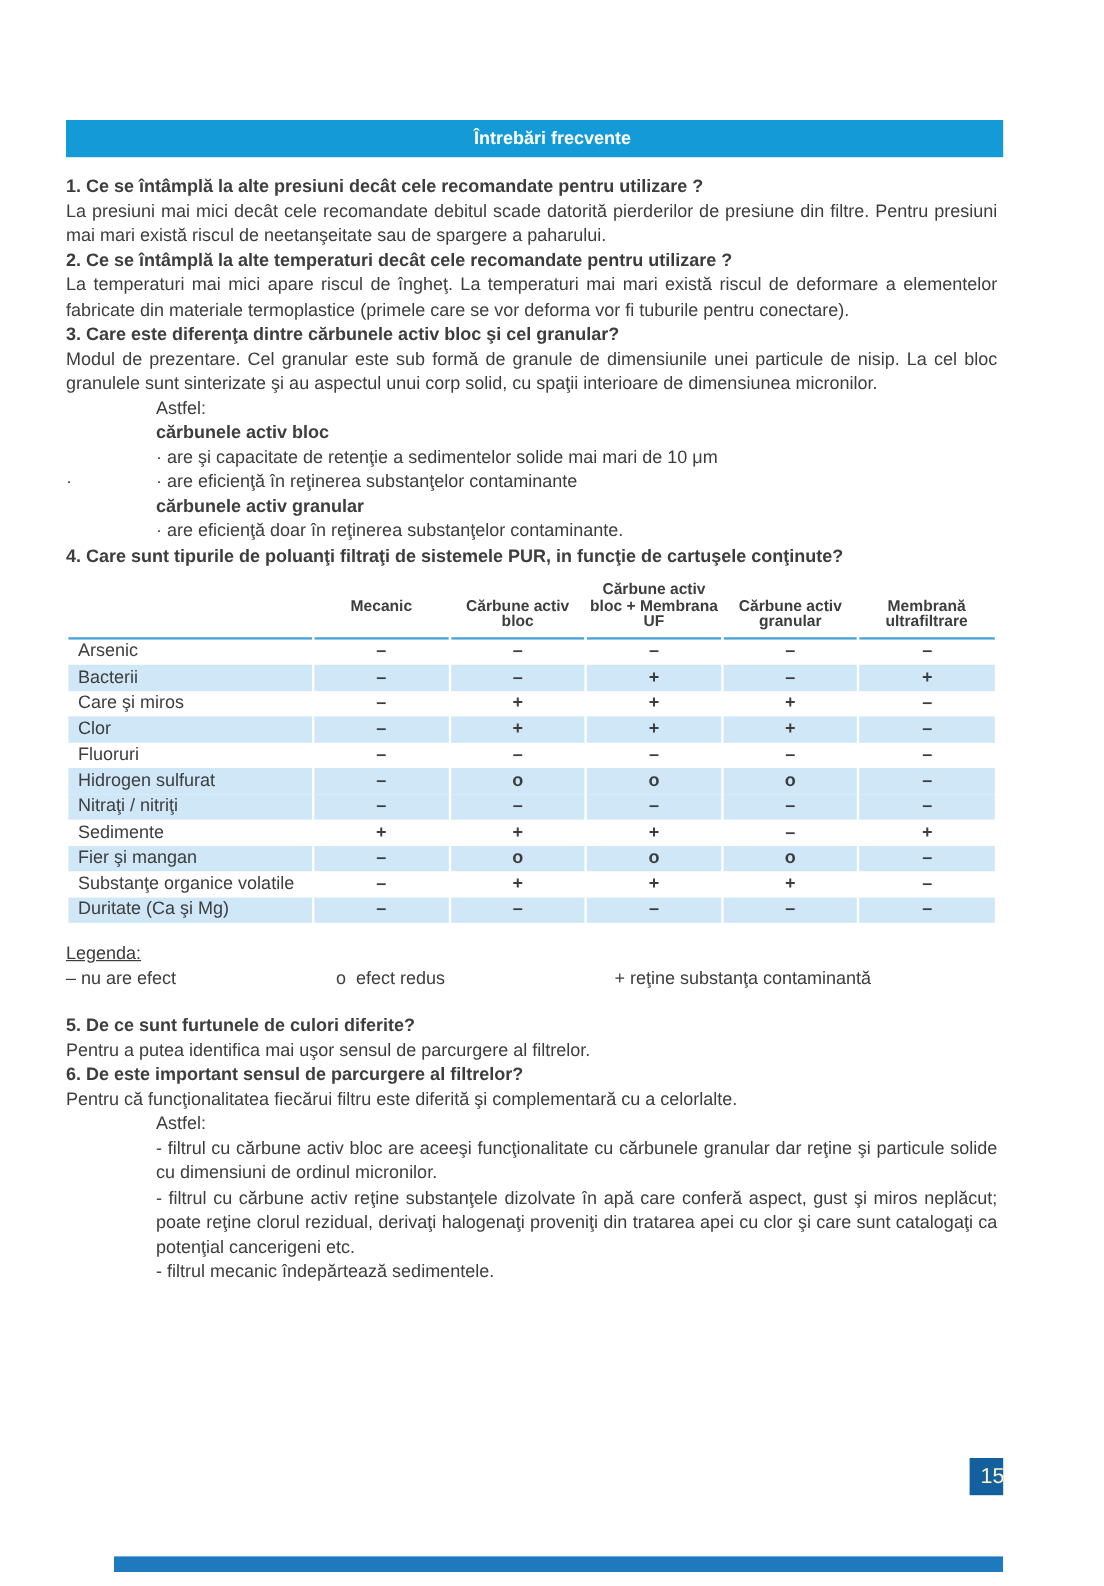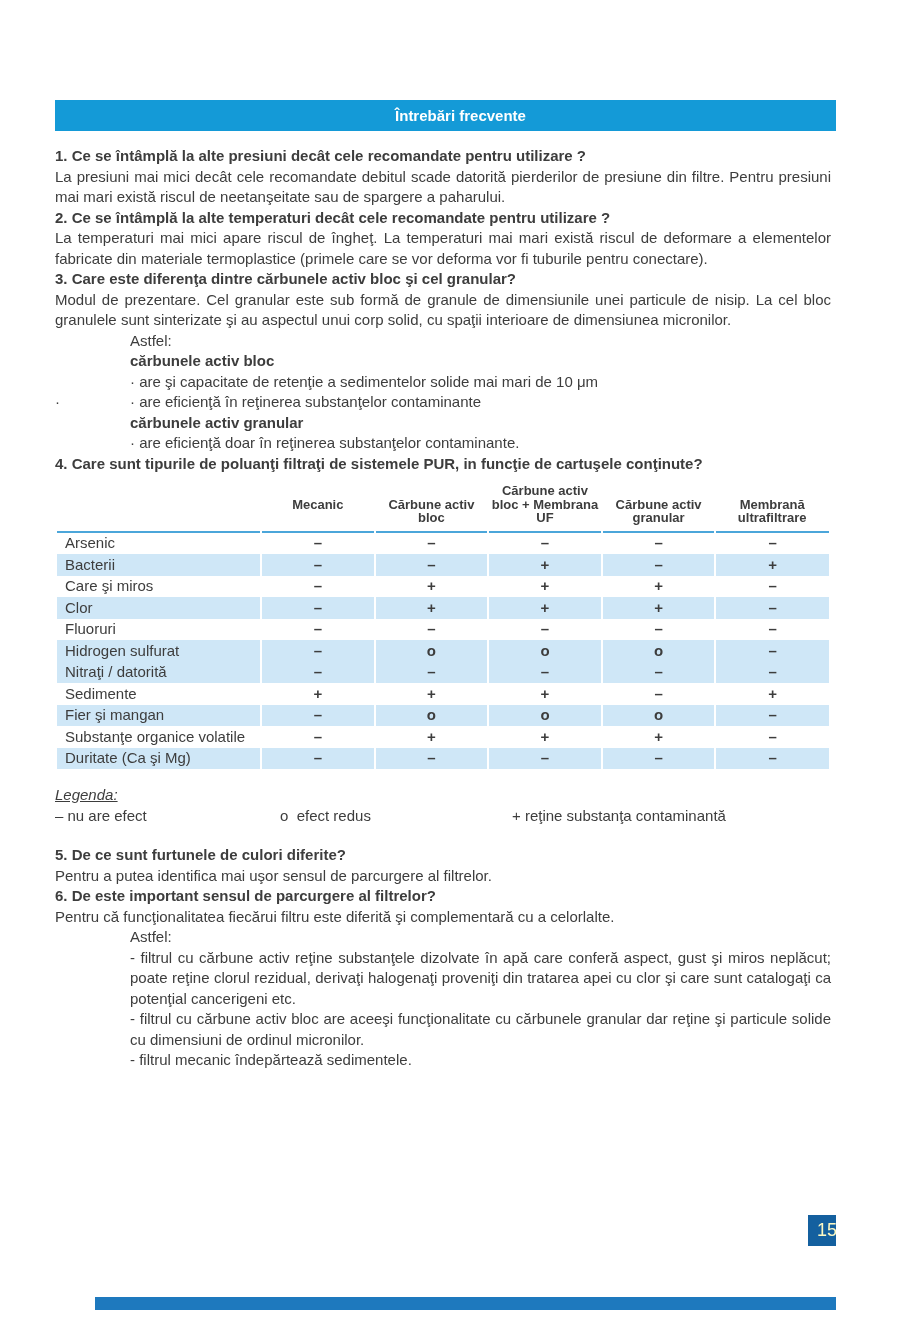--- a/index.html
+++ b/index.html
@@ -40,21 +40,21 @@
   .pollutant-table th div:empty { min-height: 13.5px; }
   .pollutant-table th.row-label-head { width: 200px; }
   .pollutant-table td { height: 21.5px; padding: 0; vertical-align: middle; }
   .pollutant-table td.row-label { padding-left: 8px; font-size: 15px; margin-left: 12px; }
   .pollutant-table td.cell {
     text-align: center; font-size: 15px; font-weight: bold;
     border-left: 2px solid #ffffff;
   }
   .pollutant-table tbody tr.alt { background: var(--row-alt-blue, #cfe7f7); }
 
-  .content .legend-title { margin-top: 16px; text-decoration: underline; font-style: italic; }
+  .content .legend-title { margin-top: 16px; text-decoration: underline; }
   .legend-row { display: flex; }
   .legend-item { white-space: pre; }
   .legend-item:nth-child(1) { width: 225px; }
   .legend-item:nth-child(2) { width: 232px; }
   .content .q5-title { margin-top: 19px; }
 
   .page-number {
     position: absolute; left: 808px; top: 1215px; width: 38px; height: 31px;
     background: var(--page-number-blue, #14609f);
     color: #fef9c3; font-size: 18px;
@@ -168,21 +168,21 @@
           </tr>
           <tr class="alt">
             <td class="row-label">Hidrogen sulfurat</td>
             <td class="cell">–</td>
             <td class="cell">o</td>
             <td class="cell">o</td>
             <td class="cell">o</td>
             <td class="cell">–</td>
           </tr>
           <tr class="alt">
-            <td class="row-label">Nitraţi / datorită</td>
+            <td class="row-label">Nitraţi / nitriţi</td>
             <td class="cell">–</td>
             <td class="cell">–</td>
             <td class="cell">–</td>
             <td class="cell">–</td>
             <td class="cell">–</td>
           </tr>
           <tr>
             <td class="row-label">Sedimente</td>
             <td class="cell">+</td>
             <td class="cell">+</td>
@@ -225,22 +225,22 @@
     </div>
 
     <p class="q-title q5-title">5. De ce sunt furtunele de culori diferite?</p>
     <p class="indent-sm">Pentru a putea identifica mai uşor sensul de parcurgere al filtrelor.</p>
 
     <p class="q-title">6. De este important sensul de parcurgere al filtrelor?</p>
     <p class="indent-sm">Pentru că funcţionalitatea fiecărui filtru este diferită şi complementară cu a celorlalte.</p>
 
     <div class="indent">
       <p>Astfel:</p>
+      <p class="just">- filtrul cu cărbune activ bloc are aceeşi funcţionalitate cu cărbunele granular dar reţine şi particule solide cu dimensiuni de ordinul micronilor.</p>
       <p class="just">- filtrul cu cărbune activ reţine substanţele dizolvate în apă care conferă aspect, gust şi miros neplăcut; poate reţine clorul rezidual, derivaţi halogenaţi proveniţi din tratarea apei cu clor şi care sunt catalogaţi ca potenţial cancerigeni etc.</p>
-      <p class="just">- filtrul cu cărbune activ bloc are aceeşi funcţionalitate cu cărbunele granular dar reţine şi particule solide cu dimensiuni de ordinul micronilor.</p>
       <p>- filtrul mecanic îndepărtează sedimentele.</p>
     </div>
 
   </div>
 
   <div class="page-number">
     <span>15</span>
   </div>
 
   <div class="footer-bar"></div>

